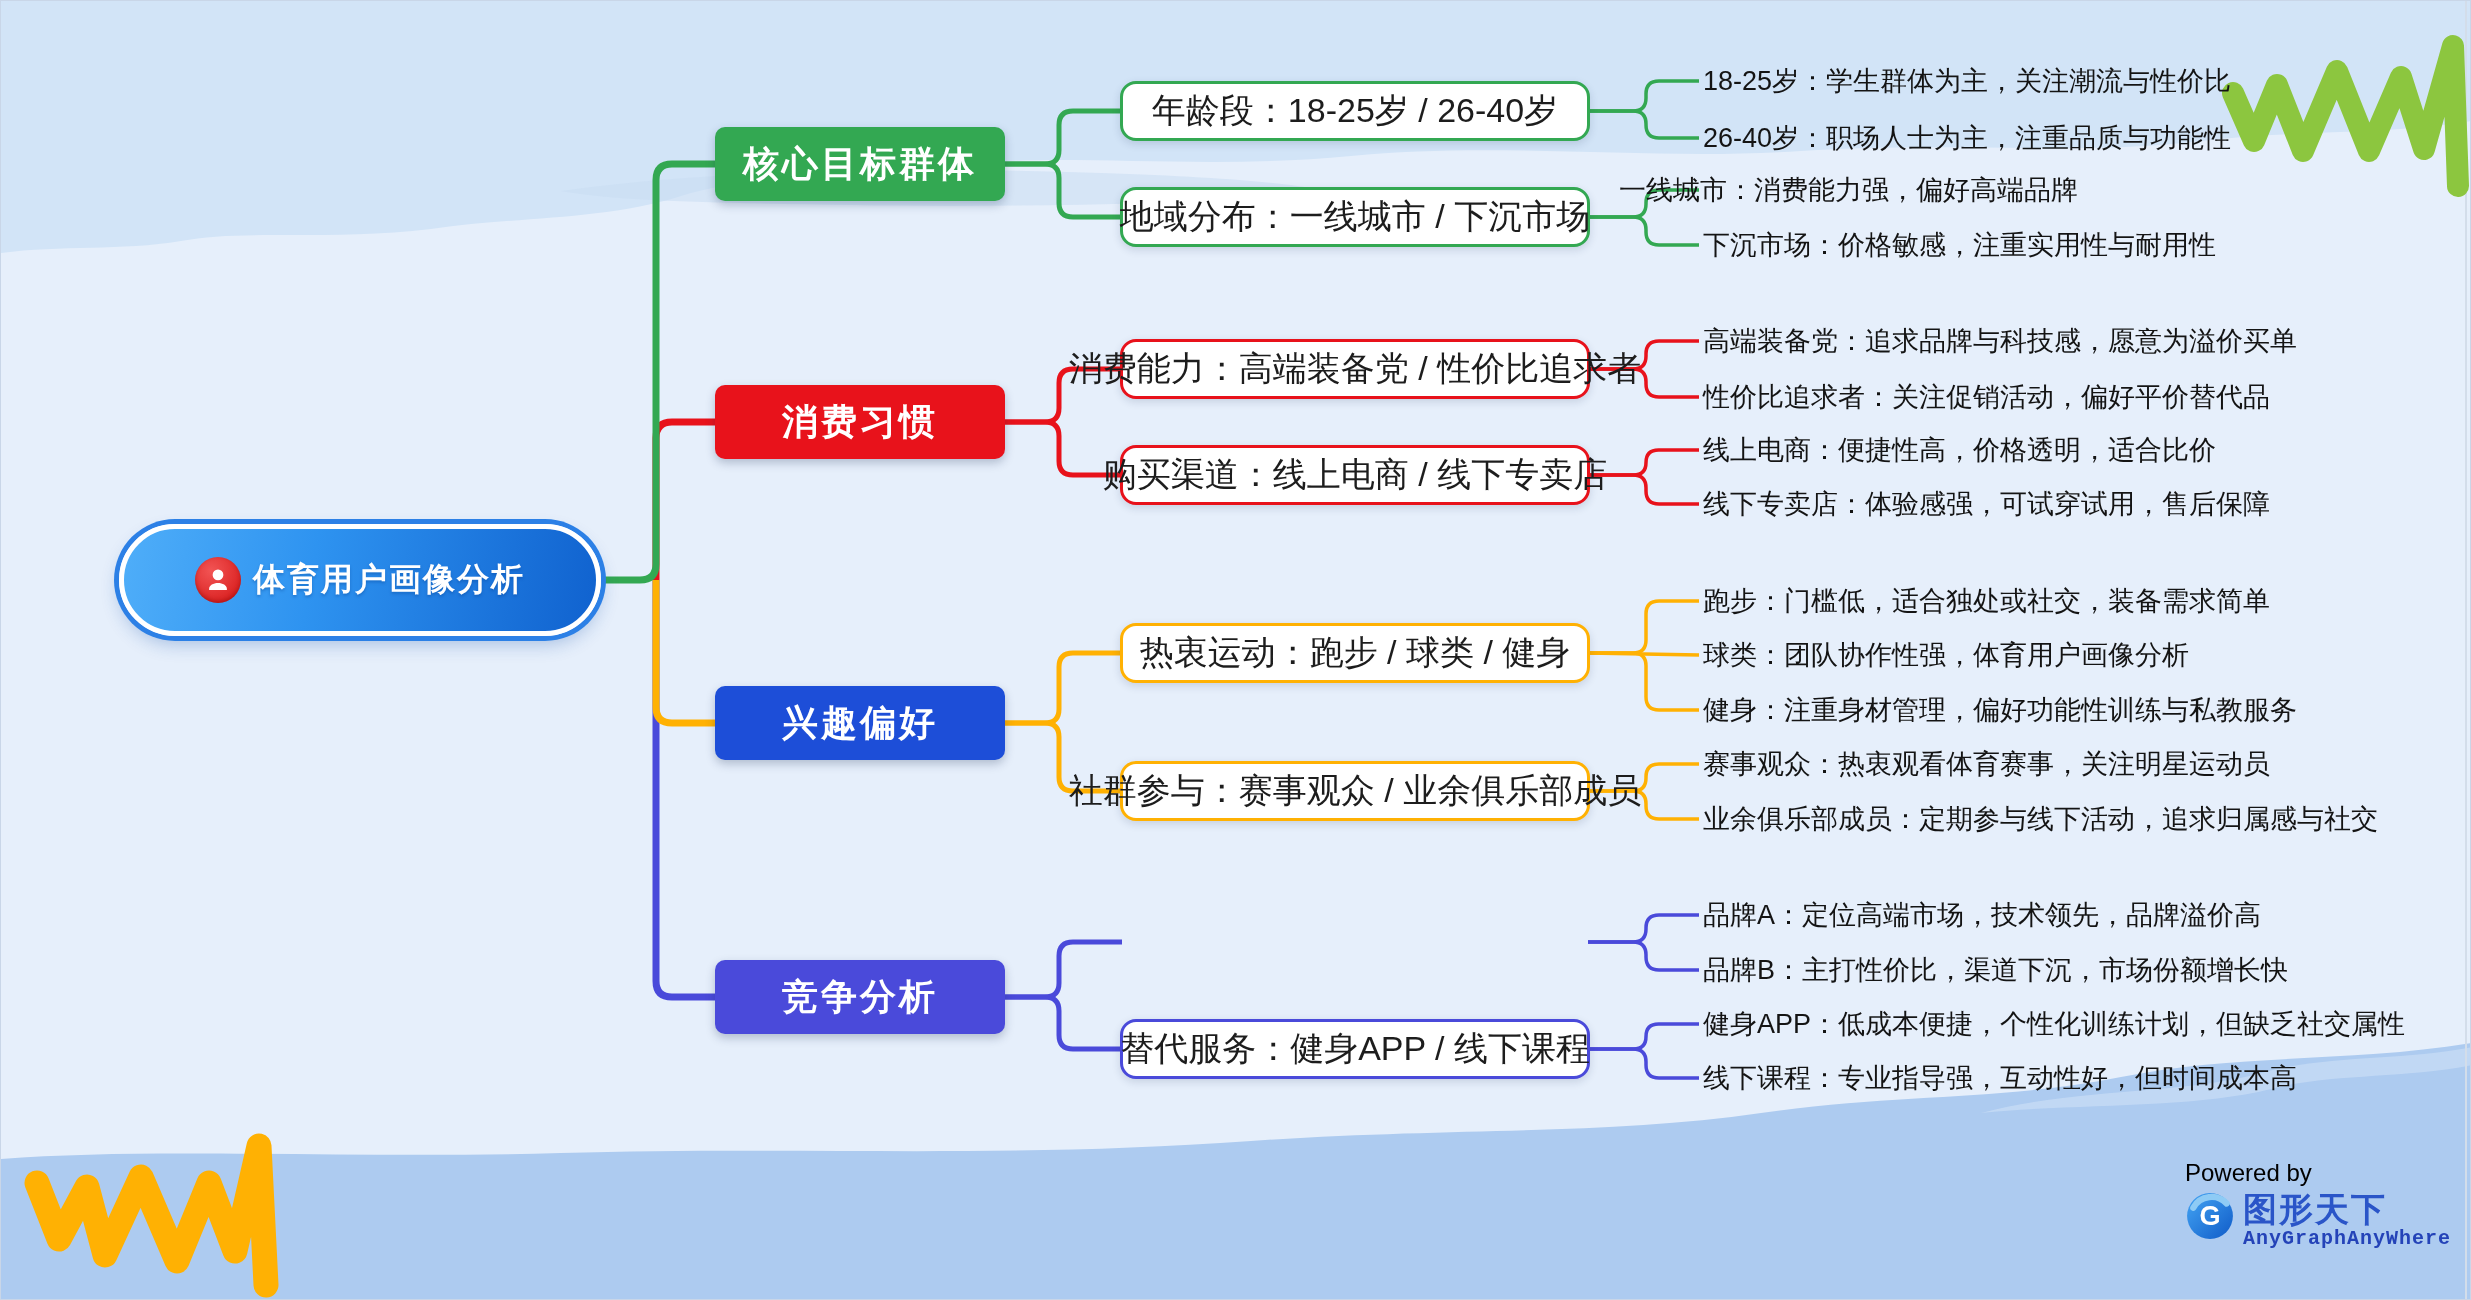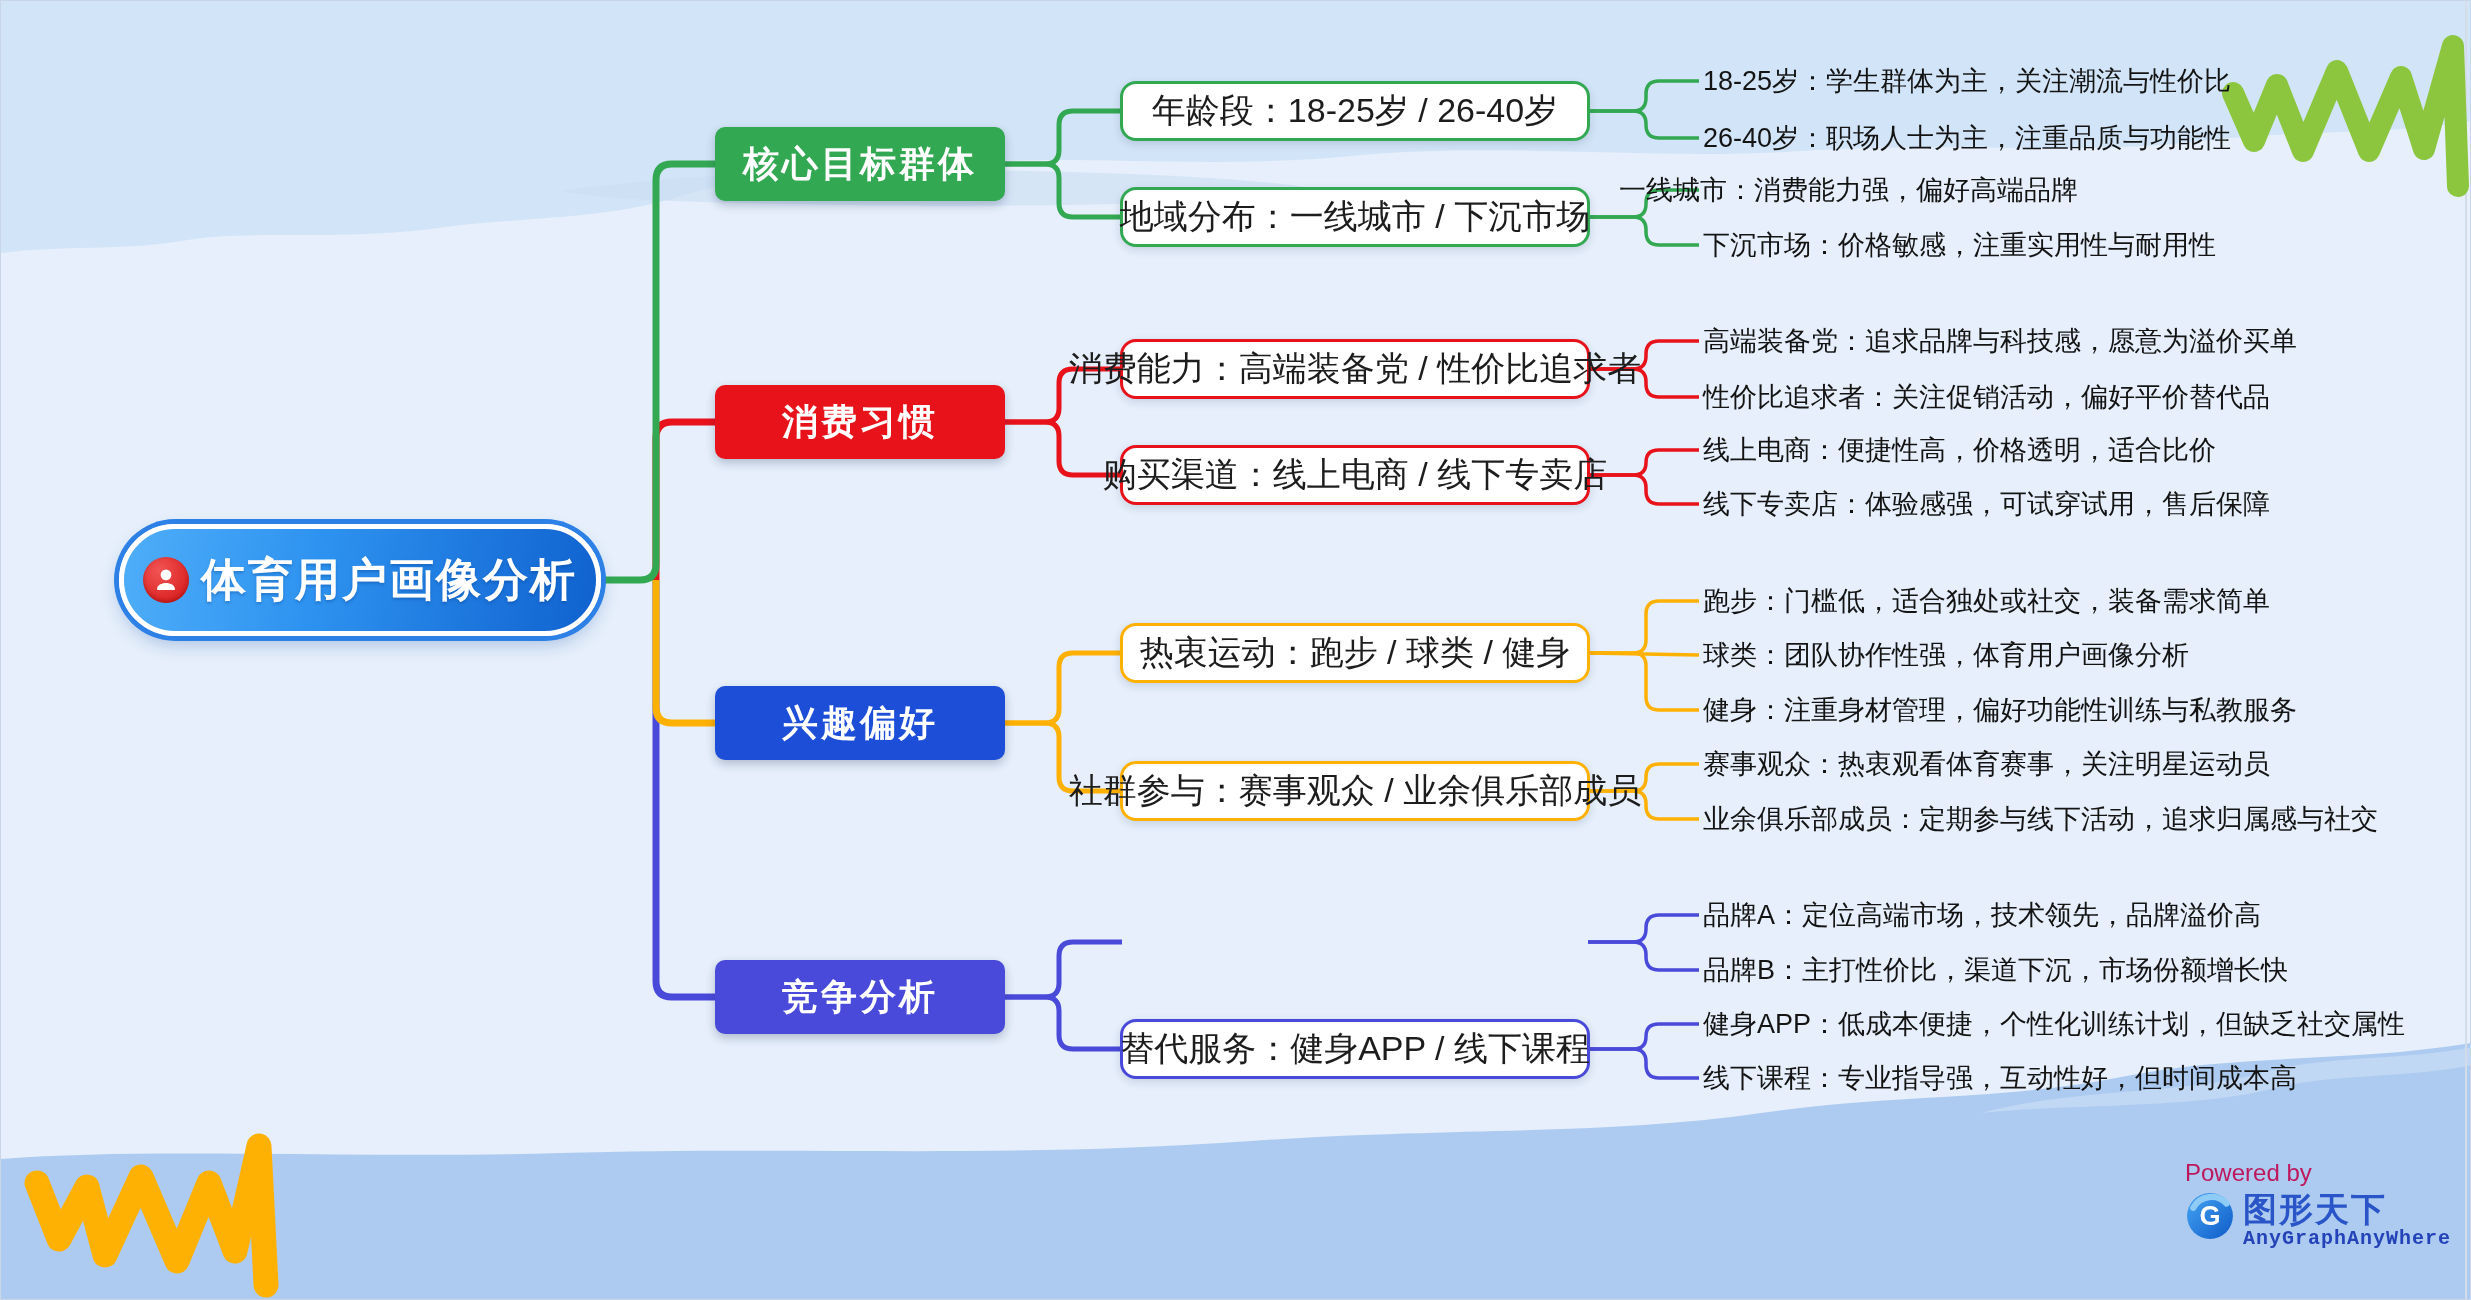--- a/index.html
+++ b/index.html
@@ -12,38 +12,38 @@
   #nodes{position:absolute;left:0;top:0;width:100%;height:100%;}
   
   #root-node{
     position:absolute;left:118px;top:523px;width:482px;height:112px;
     border-radius:60px;box-sizing:border-box;
     background:linear-gradient(100deg,#4FAEF9 0%,#2E93F0 40%,#1062CF 100%);
     border:5px solid #ffffff;
     box-shadow:0 0 0 5px #2C80E6, 0 8px 18px rgba(20,80,170,.30);
     display:flex;align-items:center;justify-content:center;gap:12px;
   }
-  #root-label{color:#fff;font-size:45px;font-weight:bold;letter-spacing:2px;
+  #root-label{color:#fff;font-size:32px;font-weight:bold;letter-spacing:2px;
     text-shadow:0 2px 3px rgba(0,60,140,.35);white-space:nowrap;}
   #root-icon{width:46px;height:46px;border-radius:50%;flex:0 0 46px;
     background:radial-gradient(circle at 35% 30%,#F25454,#D31212);
     display:flex;align-items:center;justify-content:center;
     box-shadow:inset 0 -2px 4px rgba(120,0,0,.4);}
   
   .branch-node{position:absolute;display:flex;align-items:center;justify-content:center;
     color:#fff;font-size:36px;font-weight:bold;letter-spacing:3px;border-radius:10px;
     box-shadow:0 4px 10px rgba(20,40,80,.25);white-space:nowrap;box-sizing:border-box;}
   .child-node{position:absolute;background:#fff;border-radius:16px;box-sizing:border-box;
     display:flex;align-items:center;justify-content:center;font-size:34px;font-weight:500;
     color:#1d1d1d;box-shadow:0 3px 8px rgba(20,40,80,.15);white-space:nowrap;}
   .leaf-node{position:absolute;font-size:27px;font-weight:500;color:#141414;
     white-space:nowrap;transform:translateY(-50%);}
   
   #footer{position:absolute;left:2184px;top:1158px;}
-  #powered-by{font-size:24px;color:#be185d;font-weight:500;}
+  #powered-by{font-size:24px;color:#000000;font-weight:500;}
   #logo-row{display:flex;align-items:flex-start;margin-top:4px;}
   #brand-block{margin-left:8px;}
   #brand-name{font-size:34px;font-weight:bold;color:#2A55C8;letter-spacing:2px;line-height:36px;}
   #brand-sub{font-family:Liberation Mono, monospace;font-size:20px;font-weight:bold;
     color:#2443B8;letter-spacing:1px;}
 </style>
 </head>
 <body>
 
 <div id="canvas">

